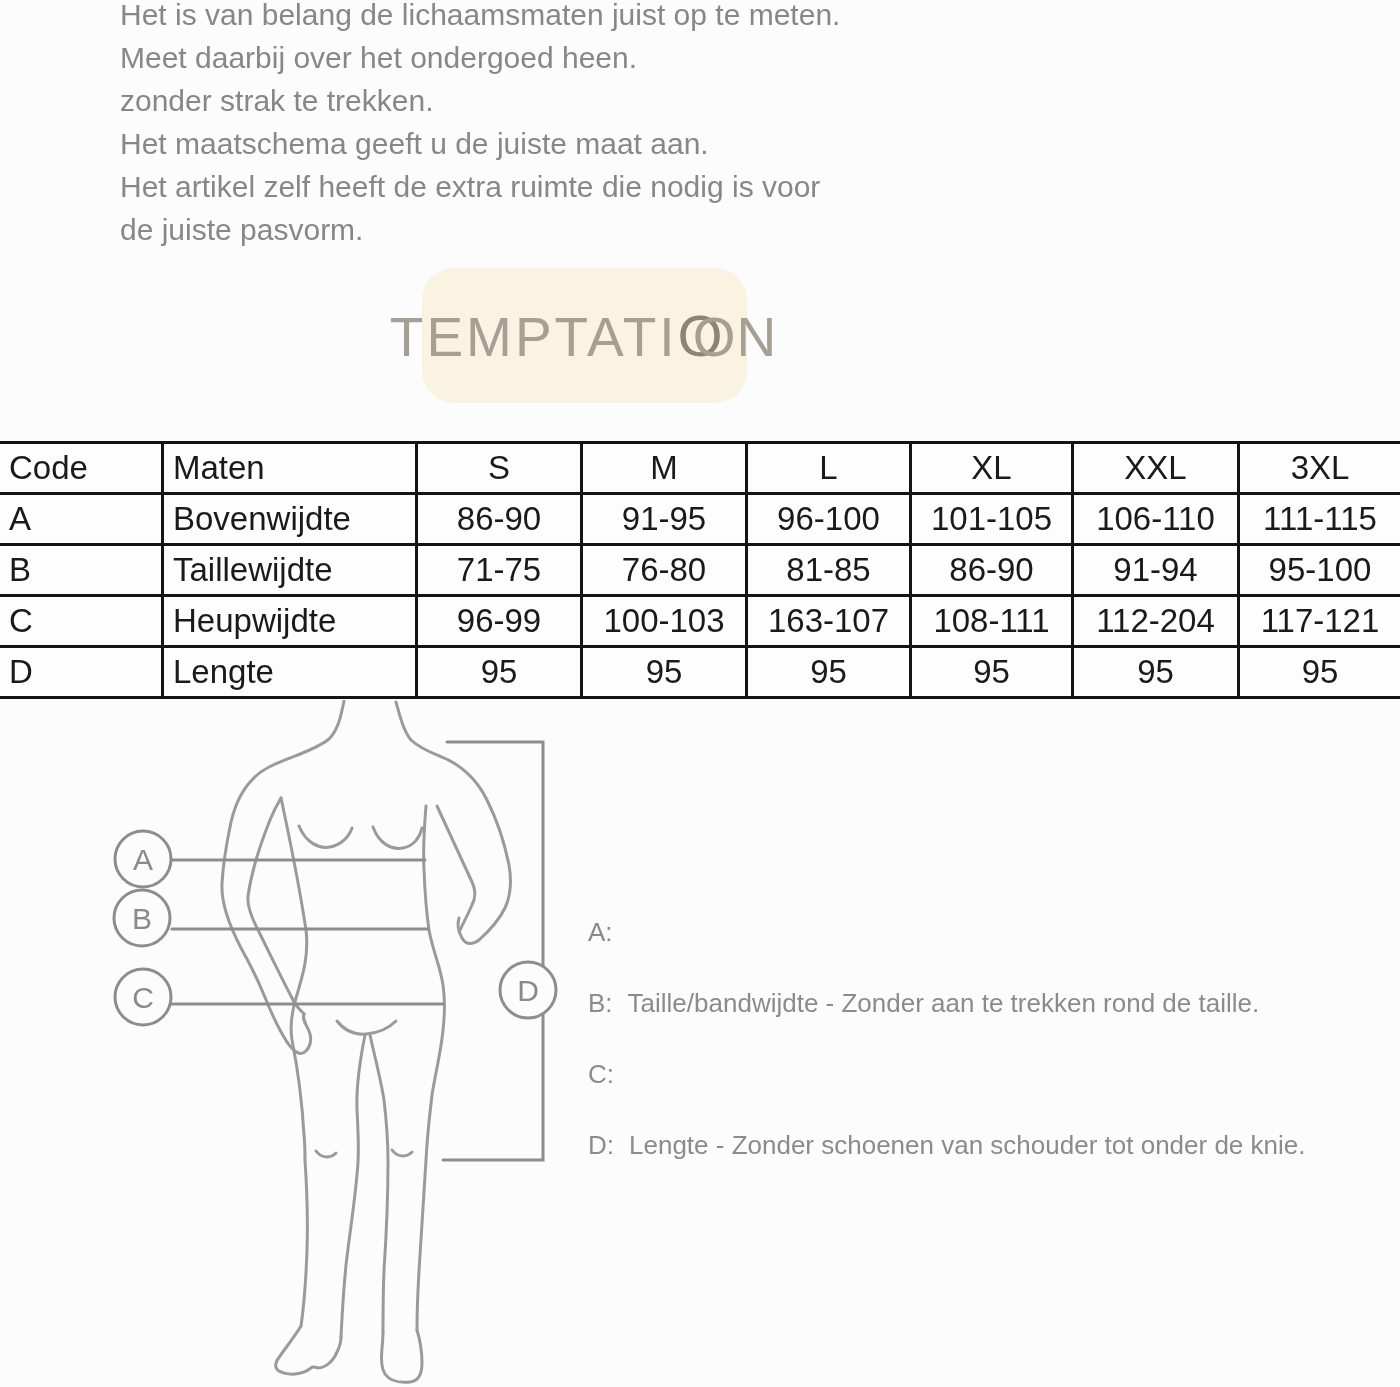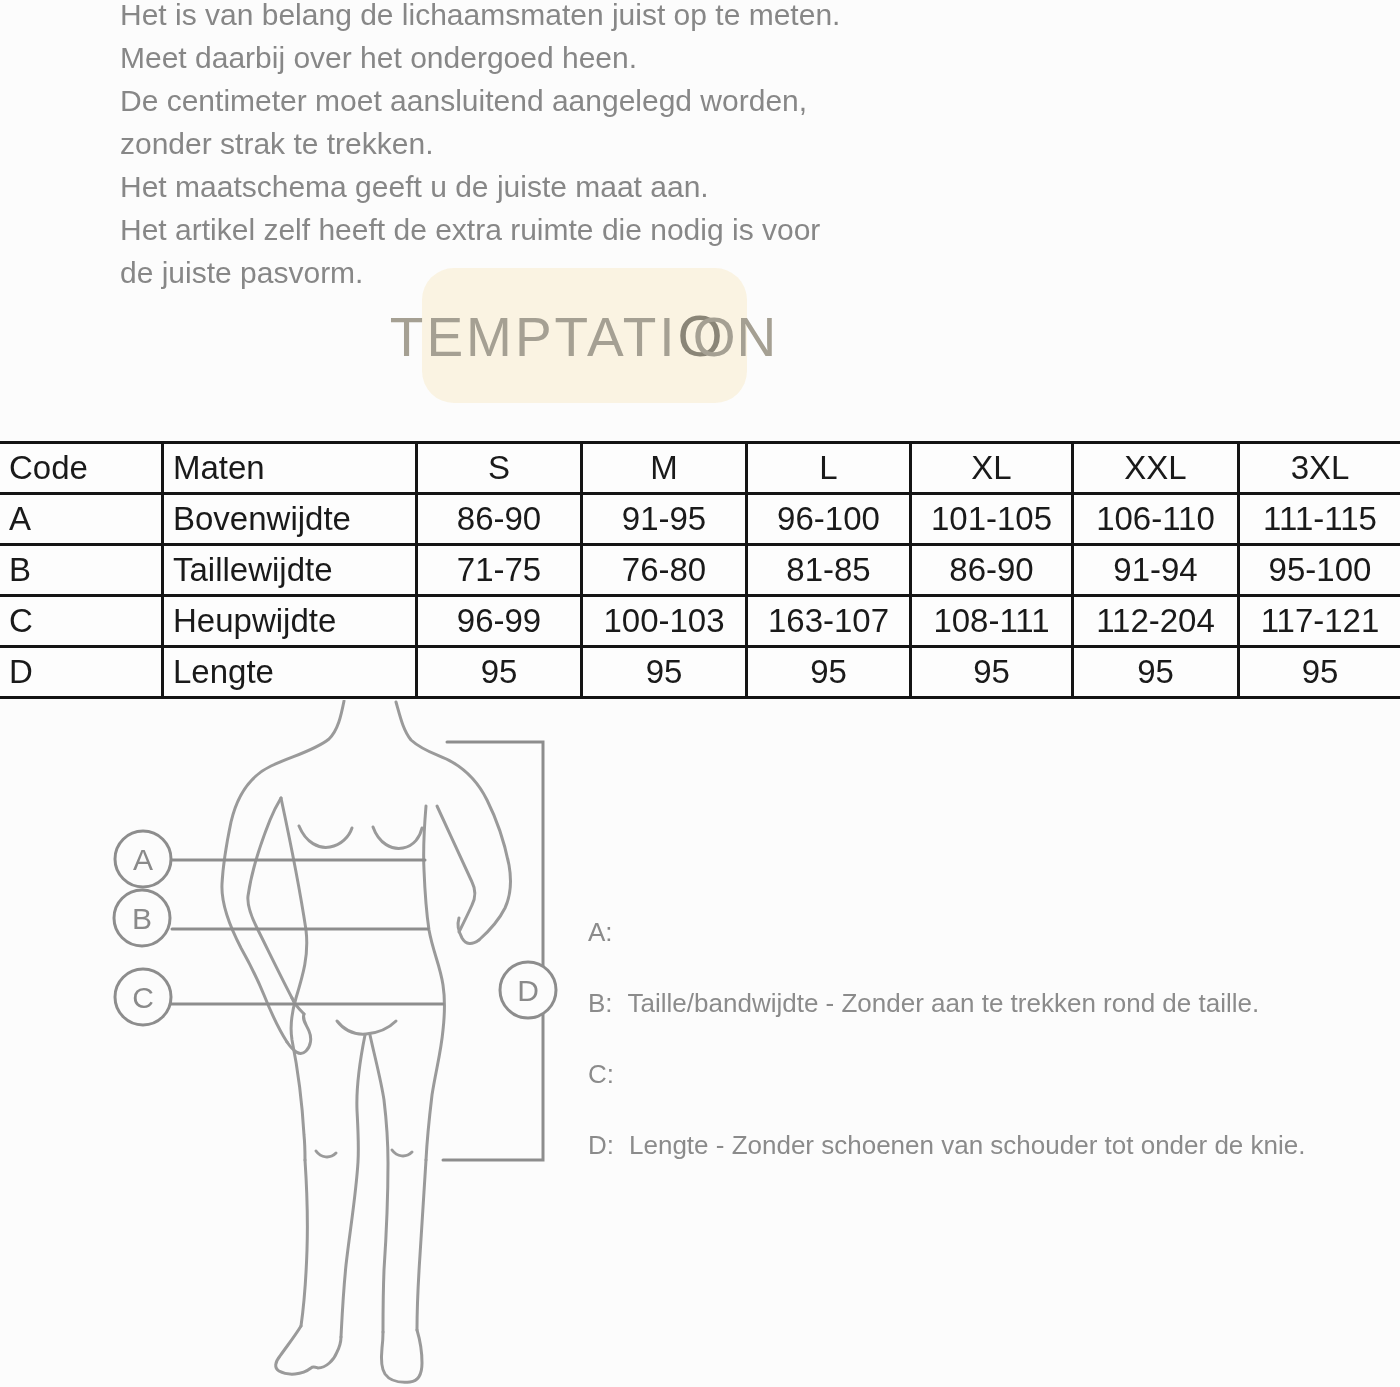--- a/index.html
+++ b/index.html
@@ -69,21 +69,20 @@
   .legend-code{flex:0 0 auto;}
 </style>
 </head>
 <body>
 
 <div class="canvas">
 
   <div class="intro">
     <div>Het is van belang de lichaamsmaten juist op te meten.</div>
     <div>Meet daarbij over het ondergoed heen.</div>
-    <div>De centimeter moet aansluitend aangelegd worden,</div>
     <div>zonder strak te trekken.</div>
     <div>Het maatschema geeft u de juiste maat aan.</div>
     <div>Het artikel zelf heeft de extra ruimte die nodig is voor</div>
     <div>de juiste pasvorm.</div>
   </div>
 
   <div class="logo">
     <div class="logo-line">
       <span>TEMPTATI</span><span class="logo-o-dark">O</span><span class="logo-o-light">O</span><span class="logo-part2">N</span>
     </div>

